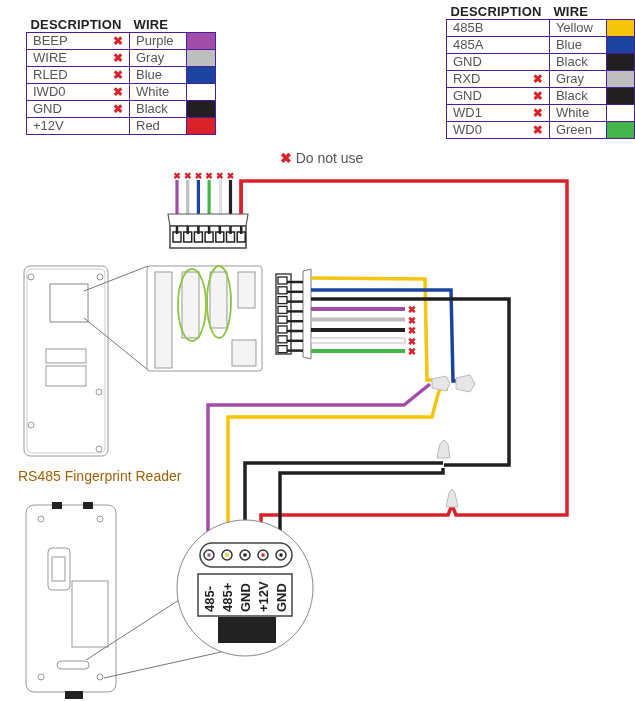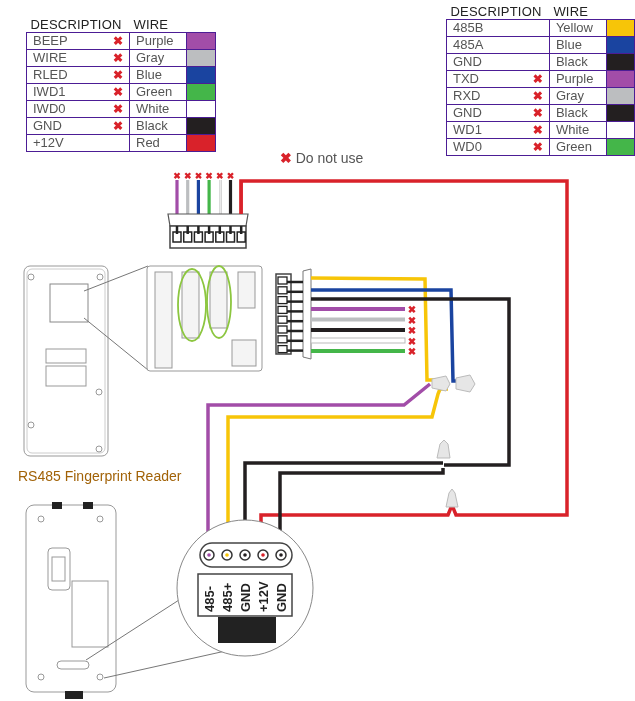--- a/index.html
+++ b/index.html
@@ -1,18 +1,18 @@
 <!DOCTYPE html>
 <html><head>
 <meta charset="utf-8">
 <style>
   html, body { margin:0; padding:0; background:#fff; }
   body { width:635px; height:701px; position:relative; overflow:hidden; font-family:"Liberation Sans", sans-serif; color:#444; }
   .tbl { position:absolute; border-collapse:collapse; font-size:13px; color:#555; }
-  .tbl th { font-weight:normal; color:#222; font-size:13px; padding:0 4px; height:16px; text-align:left; letter-spacing:0.2px; }
+  .tbl th { font-weight:bold; color:#222; font-size:13px; padding:0 4px; height:16px; text-align:left; letter-spacing:0.2px; }
   .tbl td { border:1px solid #4c1d95; height:16px; padding:0 6px; line-height:16px; }
   .tbl td.x { color:#d9222a; font-weight:bold; text-align:right; font-size:12px; }
   .tbl td.sw { padding:0; }
   .tbl td.desc { border-right:none; }
   .tbl td.x { border-left:none; }
   #legend { position:absolute; left:280px; top:150px; font-size:14px; color:#555; }
   #legend .xm { color:#d9222a; font-weight:bold; }
   #reader-title { position:absolute; left:18px; top:468px; font-size:14px; color:#a16207; }
   svg#diagram { position:absolute; left:0; top:0; }
   .pinlbl { font-family:"Liberation Sans", sans-serif; font-weight:bold; font-size:13px; fill:#222; }
@@ -40,26 +40,20 @@
         <td style="width: 44px;">Gray</td>
         <td class="sw" style="width: 28px; background: rgb(188, 190, 192);"></td>
       </tr>
       <tr>
         <td class="desc" style="width: 66px;">RLED</td>
         <td class="x" style="width: 12px;">✖</td>
         <td style="width: 44px;">Blue</td>
         <td class="sw" style="width: 28px; background: rgb(26, 68, 160);"></td>
       </tr>
       <tr>
-        <td class="desc" style="width: 66px;">IWD1</td>
-        <td class="x" style="width: 12px;">✖</td>
-        <td style="width: 44px;">Green</td>
-        <td class="sw" style="width: 28px; background: rgb(68, 182, 73);"></td>
-      </tr>
-      <tr>
         <td class="desc" style="width: 66px;">IWD0</td>
         <td class="x" style="width: 12px;">✖</td>
         <td style="width: 44px;">White</td>
         <td class="sw" style="width: 28px; background: rgb(255, 255, 255);"></td>
       </tr>
       <tr>
         <td class="desc" style="width: 66px;">GND</td>
         <td class="x" style="width: 12px;">✖</td>
         <td style="width: 44px;">Black</td>
         <td class="sw" style="width: 28px; background: rgb(35, 31, 32);"></td>
@@ -91,26 +85,20 @@
         <td class="desc" style="width: 66px;">485A</td>
         <td class="x" style="width: 12px;"></td>
         <td style="width: 44px;">Blue</td>
         <td class="sw" style="width: 28px; background: rgb(26, 68, 160);"></td>
       </tr>
       <tr>
         <td class="desc" style="width: 66px;">GND</td>
         <td class="x" style="width: 12px;"></td>
         <td style="width: 44px;">Black</td>
         <td class="sw" style="width: 28px; background: rgb(35, 31, 32);"></td>
-      </tr>
-      <tr>
-        <td class="desc" style="width: 66px;">TXD</td>
-        <td class="x" style="width: 12px;">✖</td>
-        <td style="width: 44px;">Purple</td>
-        <td class="sw" style="width: 28px; background: rgb(162, 77, 168);"></td>
       </tr>
       <tr>
         <td class="desc" style="width: 66px;">RXD</td>
         <td class="x" style="width: 12px;">✖</td>
         <td style="width: 44px;">Gray</td>
         <td class="sw" style="width: 28px; background: rgb(188, 190, 192);"></td>
       </tr>
       <tr>
         <td class="desc" style="width: 66px;">GND</td>
         <td class="x" style="width: 12px;">✖</td>

